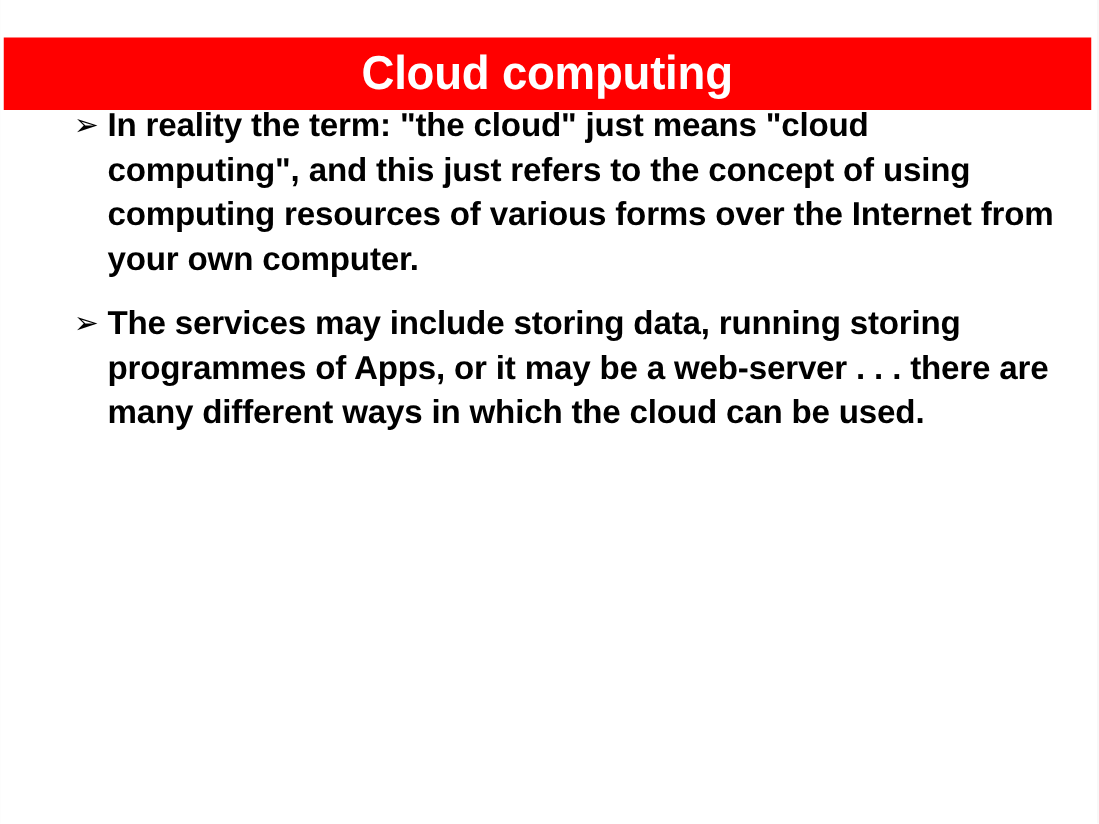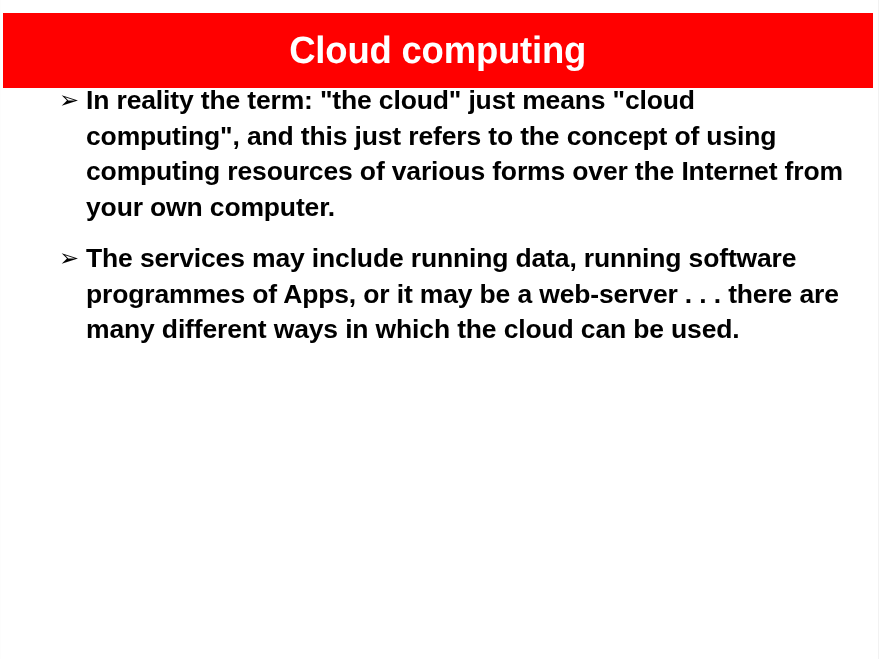--- a/index.html
+++ b/index.html
@@ -17,23 +17,23 @@
     font-family: "Liberation Sans", sans-serif;
     box-sizing: border-box;
     border-right: 1px solid #f2f2f2;
     border-left: 1px solid #fdfdfd;
   }
 
   
   .title-banner {
     position: absolute;
     left: 2px;
-    top: 13px;
+    top: 30px;
     width: 870px;
-    height: 75px;
+    height: 58px;
     background: #ff0000;
     display: flex;
     align-items: center;
     justify-content: center;
   }
 
   .title-text {
     color: #ffffff;
     font-family: "Liberation Sans Narrow", "Liberation Sans", sans-serif;
     font-size: 38px;
@@ -94,18 +94,18 @@
 
   <div class="body-content">
 
     <div class="bullet-item">
       <span class="bullet-marker">➢</span>
       <span class="bullet-text">In reality the term: "the cloud" just means "cloud computing", and this just refers to the concept of using computing resources of various forms over the Internet from your own computer.</span>
     </div>
 
     <div class="bullet-item">
       <span class="bullet-marker">➢</span>
-      <span class="bullet-text">The services may include running data, running software programmes of Apps, or it may be a web-server . . . there are many different ways in which the cloud can be used.</span>
+      <span class="bullet-text">The services may include storing data, running storing programmes of Apps, or it may be a web-server . . . there are many different ways in which the cloud can be used.</span>
     </div>
 
   </div>
 
 </div>
 
 </body></html>

